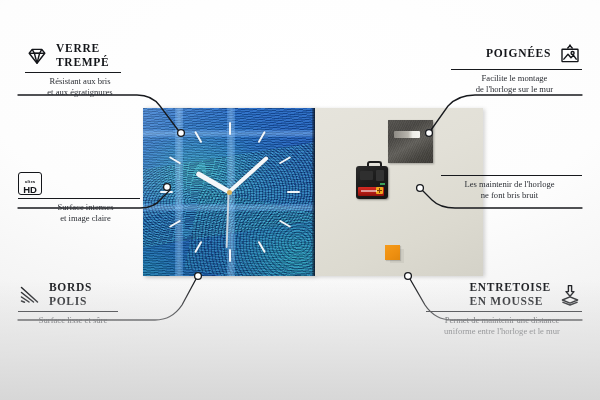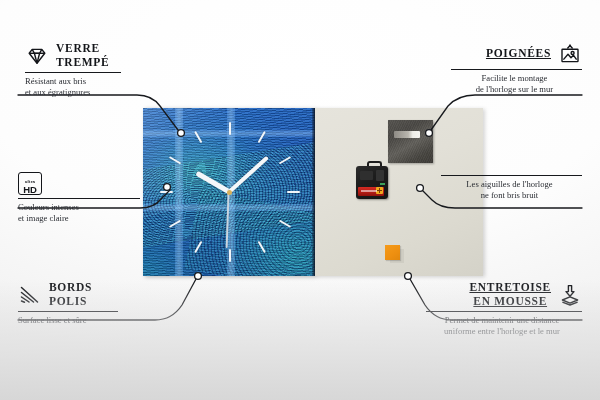--- a/index.html
+++ b/index.html
@@ -335,34 +335,34 @@
   .callout .title {
     font-family: "Liberation Serif", serif;
     font-weight: bold;
     font-size: 11.5px;
     line-height: 13.5px;
     letter-spacing: 0.7px;
     color: #14161a;
     text-transform: uppercase;
   }
   .callout.left .title { text-align: left; }
-  .callout.right .title { text-align: center; text-decoration: underline; }
+  .callout.right .title { text-align: left; }
   .callout .rule {
     height: 1.4px;
     background: #17191d;
     margin-top: 3px;
   }
   .callout .sub {
     font-family: "Liberation Serif", serif;
     font-size: 8.6px;
     line-height: 10.6px;
     color: #2a2d33;
     margin-top: 3px;
   }
-  .callout.left .sub { text-align: left; }
+  .callout.left .sub { text-align: center; }
   .callout.right .sub { text-align: center; }
   .ico {
     width: 24px;
     height: 24px;
     flex: 0 0 24px;
     display: block;
   }
   .ico svg { display: block; width: 24px; height: 24px; }
 
   .hdbox {
@@ -514,21 +514,21 @@
       <span class="hdbox">
         <span class="ultra">ultra</span>
         <span class="hd">HD</span>
       </span>
       <span class="title">
         <br>
       </span>
     </div>
     <div class="rule" style="width:122px;"></div>
     <div class="sub">
-      <span>Couleurs intenses</span><br>
+      <span>Surface intenses</span><br>
       <span>et image claire</span>
     </div>
   </div>
 
   <div class="callout left" style="left:18px; top:281px; width:110px;">
     <div class="headrow">
       <span class="ico">
         <svg viewBox="0 0 24 24" fill="none" stroke="#14161a" stroke-width="1.5" stroke-linecap="round">
           <path d="M3.5 4.5 L19.5 19"></path>
           <path d="M3.5 9.5 L15.5 19"></path>
@@ -565,21 +565,21 @@
     <div class="rule" style="width:131px; margin-left:auto;"></div>
     <div class="sub">
       <span>Facilite le montage</span><br>
       <span>de l'horloge sur le mur</span>
     </div>
   </div>
 
   <div class="callout right" style="right:18px; top:172px; width:145px;">
     <div class="rule" style="width:141px; margin-left:auto;"></div>
     <div class="sub">
-      <span>Les aiguilles de l'horloge</span><br>
+      <span>Les maintenir de l'horloge</span><br>
       <span>ne font bris bruit</span>
     </div>
   </div>
 
   <div class="callout right" style="right:18px; top:281px; width:160px;">
     <div class="headrow">
       <span class="title">
         <span>ENTRETOISE</span><br>
         <span>EN MOUSSE</span>
       </span>

